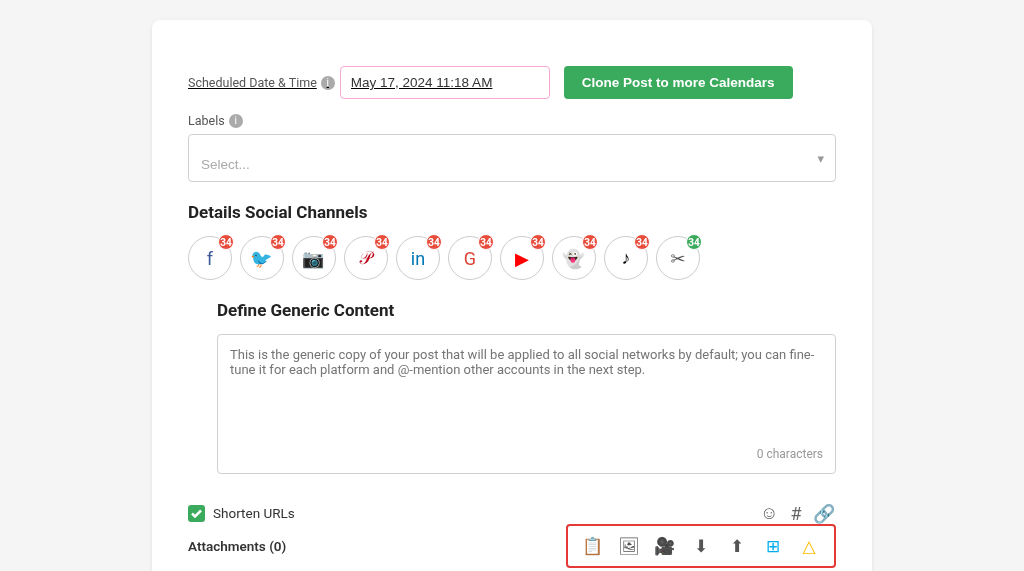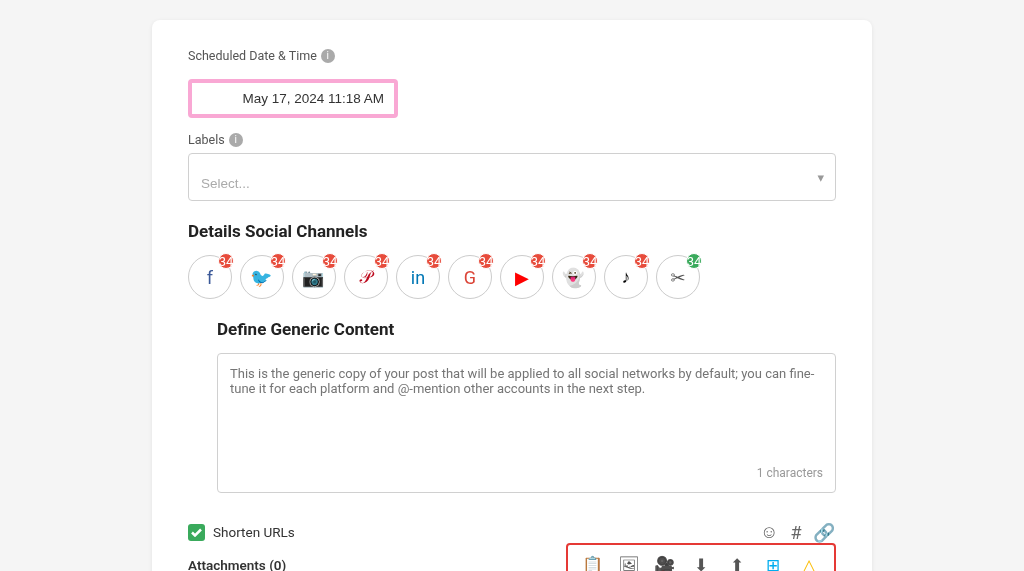--- a/index.html
+++ b/index.html
@@ -26,22 +26,23 @@
       margin-bottom: 14px;
     }
     .row {
       display: flex;
       gap: 16px;
       margin-bottom: 14px;
       align-items: flex-start;
     }
     .field-group {
       display: flex;
-      flex-direction: column;
-      gap: 16px;
+      flex-direction: row;
+      gap: 5px;
+      text-decoration: underline;
     }
     .field-label {
       font-size: 12.5px;
       color: #555;
       display: flex;
       align-items: center;
       gap: 4px;
     }
     .field-label .info-icon {
       width: 14px;
@@ -54,28 +55,27 @@
       align-items: center;
       justify-content: center;
       cursor: default;
     }
     .field-label .italic-note {
       font-style: italic;
       color: #888;
       font-size: 12px;
     }
     input[type="text"] {
-      border: 4px solid #f9a8d4;
+      border: 1px solid #f9a8d4;
       border-radius: 4px;
       padding: 8px 10px;
       font-size: 13.5px;
       color: #333;
       outline: none;
       background: #fff;
-      text-align: right;
     }
     .input-datetime {
       width: 210px;
     }
     .input-subject {
       width: 220px;
     }
     .btn-clone {
       background: #3aaa5c;
       color: #fff;
@@ -144,25 +144,25 @@
     }
     .badge {
       position: absolute;
       top: -2px;
       right: -2px;
       width: 16px;
       height: 16px;
       border-radius: 50%;
       background: #e74c3c;
       color: #fff;
-      font-size: 13px;
-      display: flex;
-      align-items: center;
-      justify-content: center;
-      font-weight: 400;
+      font-size: 10px;
+      display: flex;
+      align-items: center;
+      justify-content: center;
+      font-weight: 700;
       border: 1.5px solid #fff;
     }
     .badge-green {
       background: #3aaa5c;
     }
     .generic-content-section {
       margin-bottom: 28px;
       padding-left: 29px;
     }
     .content-textarea-wrap {
@@ -279,20 +279,21 @@
 
 
   <div class="row" style="align-items:flex-end; gap:14px;">
     <div class="field-group">
       <div class="field-label">
         <span>Scheduled Date &amp; Time</span>
         <span class="info-icon">i</span>
       </div>
       <input type="text" class="input-datetime" value="May 17, 2024 11:18 AM" style="">
     </div>
+    <button class="btn-clone">Clone Post to more Calendars</button>
   </div>
 
   <div class="labels-section">
     <div class="field-label" style="margin-bottom:6px;">
       <span>Labels</span>
       <span class="info-icon">i</span>
     </div>
     <div class="select-wrapper">
       <select>
         <option value="">Select...</option>
@@ -345,21 +346,21 @@
           <div class="social-icon-circle si-x">✂</div>
           <span class="badge badge-green">34</span>
         </div>
       </div>
   </div>
 
   <div class="generic-content-section">
     <div class="section-title">Define Generic Content</div>
     <div class="content-textarea-wrap">
       <textarea class="content-textarea" placeholder="This is the generic copy of your post that will be applied to all social networks by default; you can fine-tune it for each platform and @-mention other accounts in the next step." style=""></textarea>
-      <div class="char-count">1 characters</div>
+      <div class="char-count">0 characters</div>
     </div>
   </div>
 
   <div class="shorten-row">
     <div class="shorten-left">
       <div class="checkbox-green">
         <svg width="11" height="9" viewBox="0 0 11 9">
           <polyline points="1,4.5 4,7.5 10,1.5"></polyline>
         </svg>
       </div>

